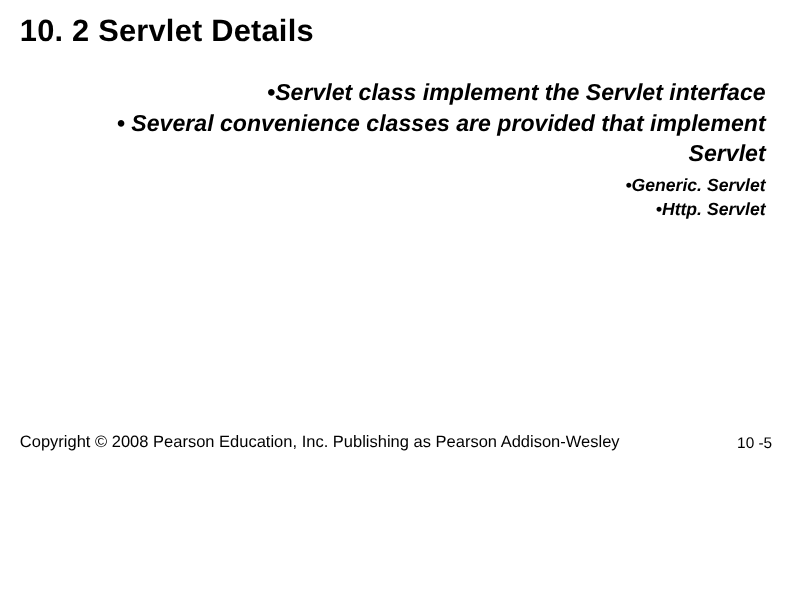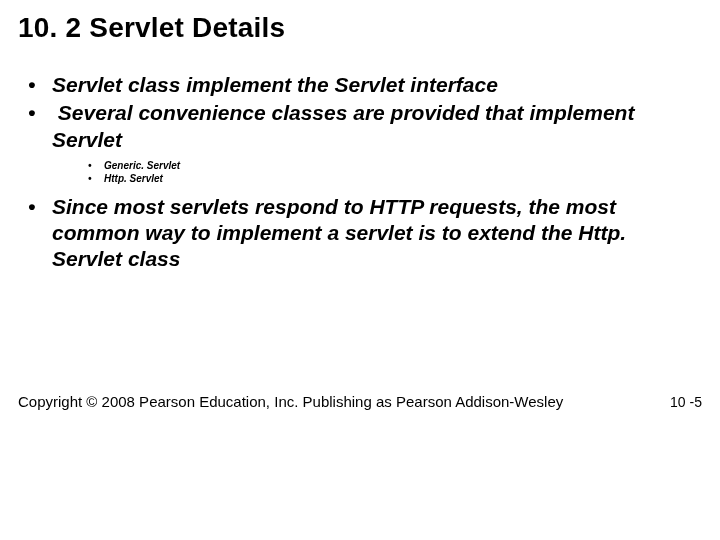--- a/index.html
+++ b/index.html
@@ -10,20 +10,21 @@
     background: #ffffff;
     font-family: Arial, Helvetica, sans-serif;
     color: #000;
     overflow: hidden;
   }
   .slide {
     position: relative;
     width: 720px;
     height: 424px;
     box-sizing: border-box;
+    text-align: right;
   }
   .title {
     position: absolute;
     left: 18px;
     top: 12px;
     font-size: 28px;
     font-weight: bold;
     letter-spacing: 0.2px;
   }
   .body {
@@ -52,21 +53,21 @@
     width: 24px;
     text-indent: 0;
     font-weight: bold;
   }
   ul.level2 {
     list-style: none;
     margin: 6px 0 8px 0;
     padding: 0 0 0 36px;
   }
   ul.level2 > li {
-    font-size: 10px;
+    font-size: 16px;
     font-weight: bold;
     line-height: 1.35;
     padding-left: 16px;
     text-indent: -16px;
   }
   ul.level2 > li::before {
     content: "•";
     display: inline-block;
     width: 16px;
     text-indent: 0;
@@ -97,20 +98,19 @@
   <div class="body">
     <ul class="level1">
       <li>Servlet class implement the Servlet interface</li>
       <li>
         <span>Several convenience classes are provided that implement Servlet</span>
         <ul class="level2">
           <li>Generic. Servlet</li>
           <li>Http. Servlet</li>
         </ul>
       </li>
-      <li class="spacer-after-sub">Since most servlets respond to HTTP requests, the most common way to implement a servlet is to extend the Http. Servlet class</li>
     </ul>
   </div>
 
   <div class="footer-left">Copyright © 2008 Pearson Education, Inc. Publishing as Pearson Addison-Wesley</div>
   <div class="footer-right">10 -5</div>
 
 </div>
 
 </body></html>

